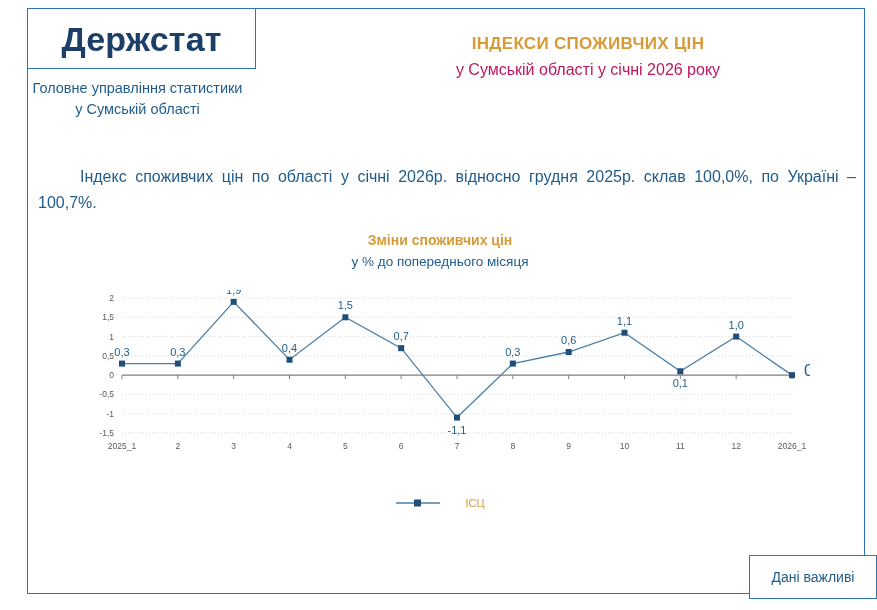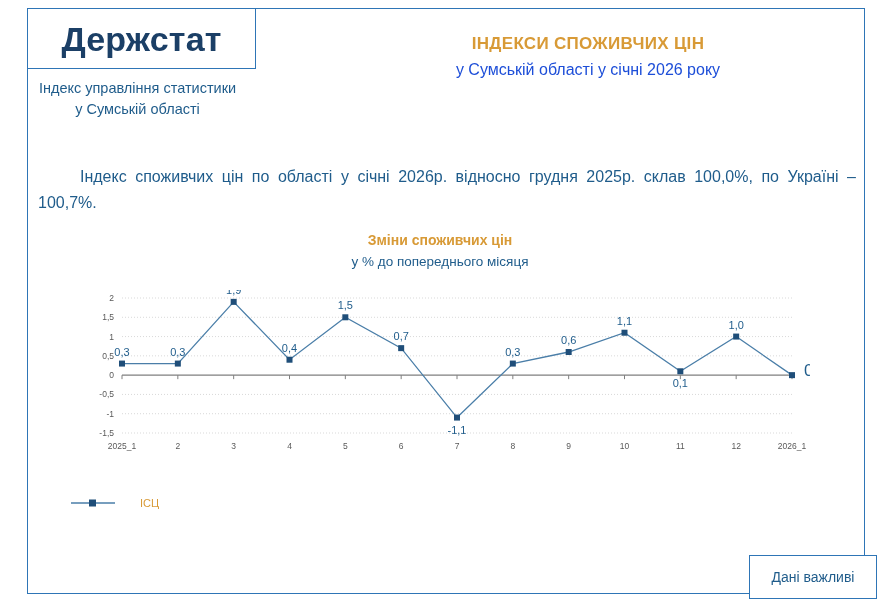--- a/index.html
+++ b/index.html
@@ -81,21 +81,21 @@
     display: block;
     font-size: 17px;
     font-weight: bold;
     color: #D89A36;
     letter-spacing: 0.3px;
     line-height: 1.35;
   }
   #doc-title-2 {
     display: block;
     font-size: 16px;
-    color: #1d4ed8;
+    color: #be185d;
     line-height: 1.45;
     margin-top: 2px;
   }
 
   
   #intro {
     position: absolute;
     left: 38px;
     top: 148px;
     width: 818px;
@@ -161,21 +161,21 @@
   }
   .dlabel.big { font-size: 17px; text-anchor: start; }
 
   #legend {
     position: absolute;
     left: 0;
     top: 265px;
     width: 740px;
     display: flex;
     align-items: center;
-    justify-content: flex-start;
+    justify-content: center;
     gap: 24px;
   }
   #legend-label {
     font-size: 11px;
     color: #D89A36;
   }
 
   
   #note-box {
     position: absolute;
@@ -201,21 +201,21 @@
 
 <div id="page">
 
   <div id="page-border"></div>
 
   <div id="logo-box">
     <span id="logo-text">Держстат</span>
   </div>
 
   <div id="org-name">
-    <span>Індекс управління статистики</span>
+    <span>Головне управління статистики</span>
     <span class="l2">у Сумській області</span>
   </div>
 
   <div id="doc-title">
     <span id="doc-title-1">ІНДЕКСИ СПОЖИВЧИХ ЦІН</span>
     <span id="doc-title-2">у Сумській області у січні 2026 року</span>
   </div>
 
   <p id="intro"><span class="indent"></span><span>Індекс споживчих цін по області у січні 2026р. відносно грудня 2025р. склав 100,0%, по Україні – 100,7%.</span></p>
 

